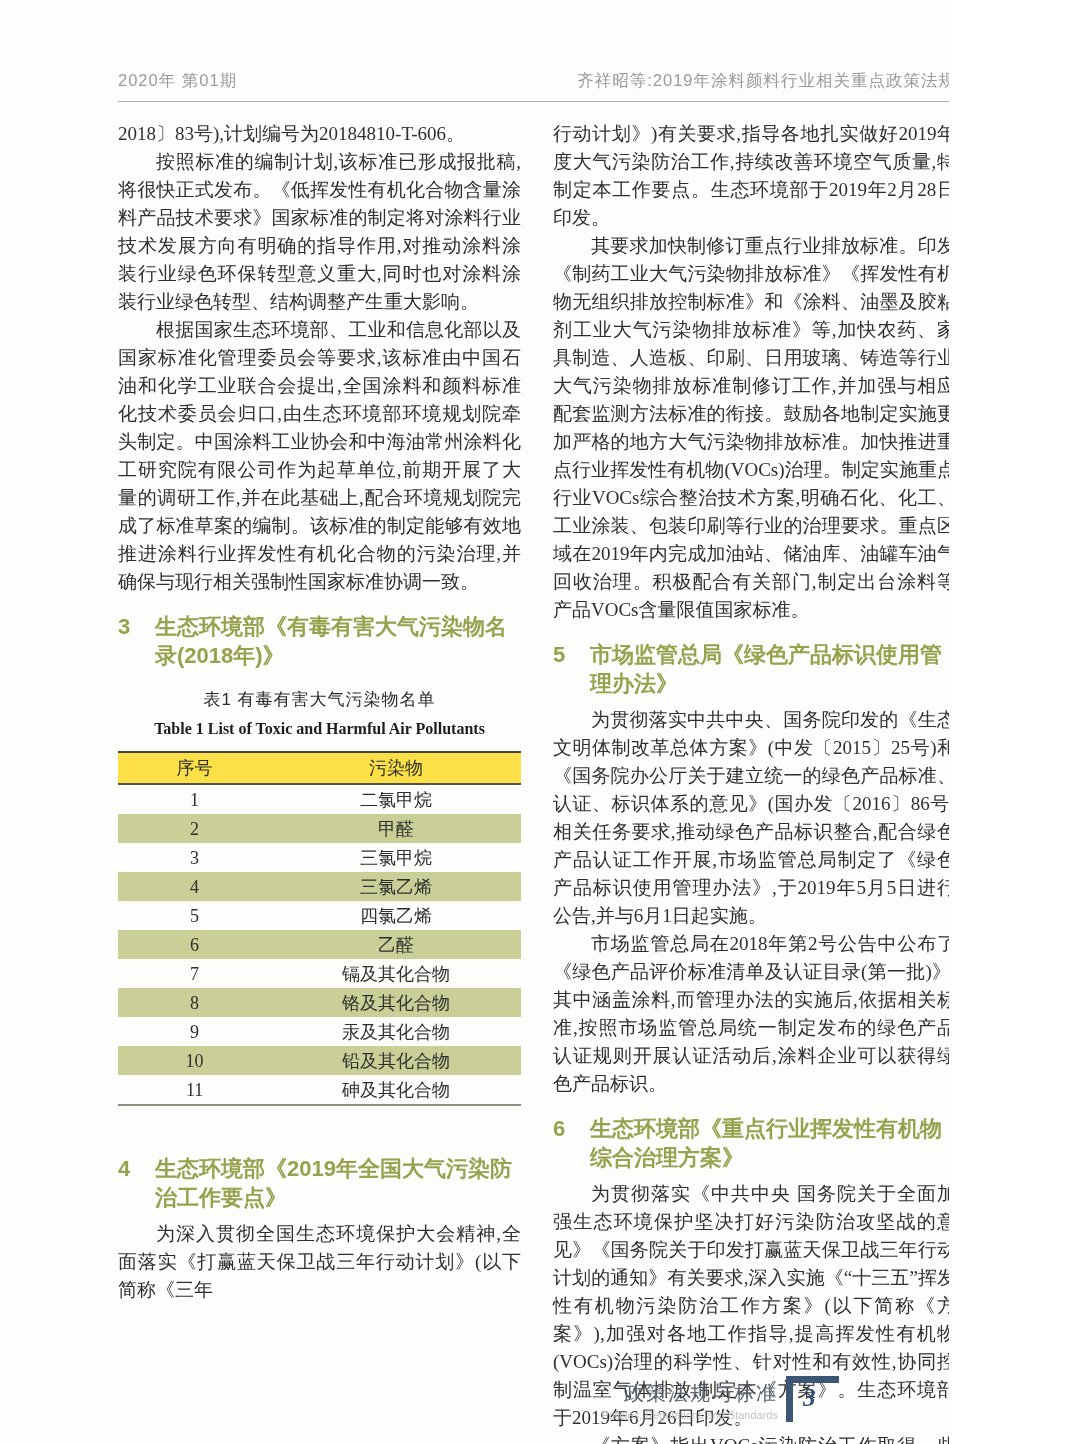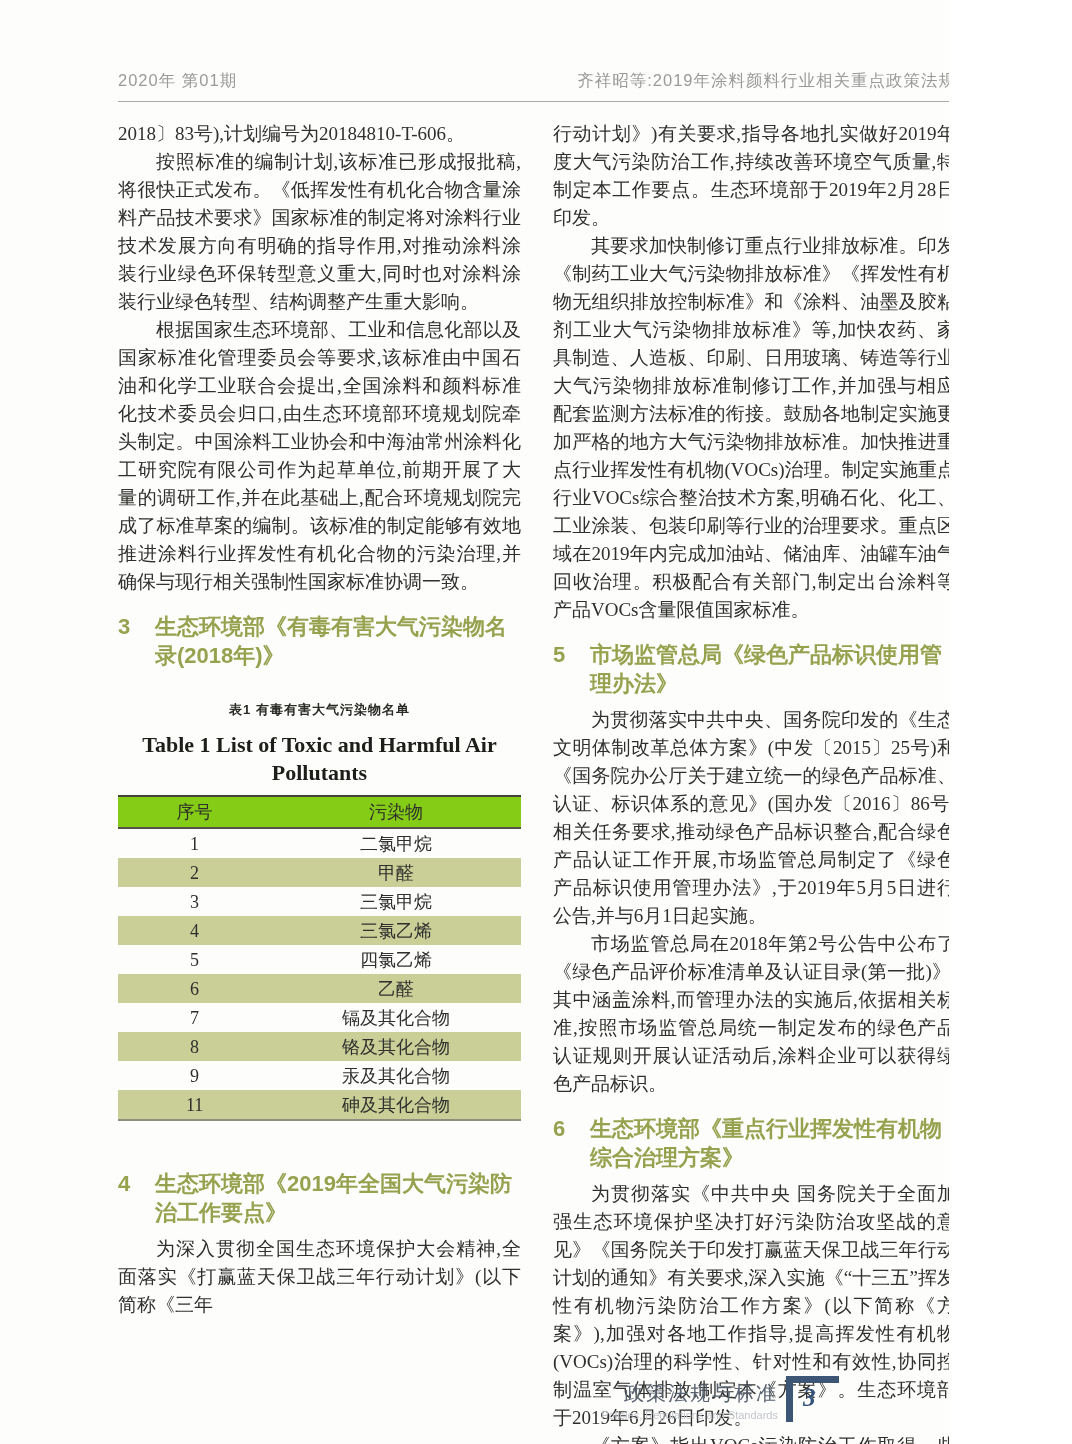--- a/index.html
+++ b/index.html
@@ -26,35 +26,35 @@
   .sec {
     display:flex; gap:15px;
     font-family:"Liberation Sans","DejaVu Sans",sans-serif;
     font-weight:bold; font-size:22px; line-height:29px;
     color:#97a24f; text-align:left; margin:16px 0 8px 0;
   }
   .sec .num { flex:0 0 22px; }
   .sec .title { flex:1; }
   .sec4 { margin-top:48px; }
   .tbl-cap-zh {
-    margin-top:26px; text-align:center;
+    margin-top:16px; text-align:center;
     font-family:"Liberation Sans","DejaVu Sans",sans-serif;
-    font-weight:bold; font-size:13px; color:#2a2a26; letter-spacing:1px;
+    font-weight:normal; font-size:17px; color:#2a2a26; letter-spacing:1px;
   }
   .tbl-cap-en {
-    text-align:center; font-weight:bold; font-size:22px; color:#1d1d1a;
-    margin-top:7px;
+    text-align:center; font-weight:bold; font-size:16px; color:#1d1d1a;
+    margin-top:1px;
   }
   table.pollutants {
     width:100%; border-collapse:collapse; margin-top:8px;
     font-size:18px; line-height:26px;
     border-top:2.5px solid #43433a; border-bottom:2px solid #8d8d80;
   }
   table.pollutants th {
-    background:#84cc16; font-weight:normal; text-align:center;
+    background:#fde047; font-weight:normal; text-align:center;
     padding:2px 0; border-bottom:2px solid #53534a;
   }
   table.pollutants td { text-align:center; padding:1.5px 0; }
   table.pollutants tbody tr:nth-child(even) { background:#c9cf97; }
   .footer {
     position:absolute; right:110px; bottom:22px;
     display:flex; align-items:flex-start; gap:8px;
   }
   .footer-titles { text-align:right; padding-top:4px; }
   .footer-zh {
@@ -134,20 +134,24 @@
             </tr>
           <tr>
               <td>8</td>
               <td>铬及其化合物</td>
             </tr>
           <tr>
               <td>9</td>
               <td>汞及其化合物</td>
             </tr>
           <tr>
+              <td>10</td>
+              <td>铅及其化合物</td>
+            </tr>
+          <tr>
               <td>11</td>
               <td>砷及其化合物</td>
             </tr>
         </tbody>
       </table>
 
       <div class="sec sec4">
         <span class="num">4</span>
         <span class="title">生态环境部《2019年全国大气污染防治工作要点》</span>
       </div>

